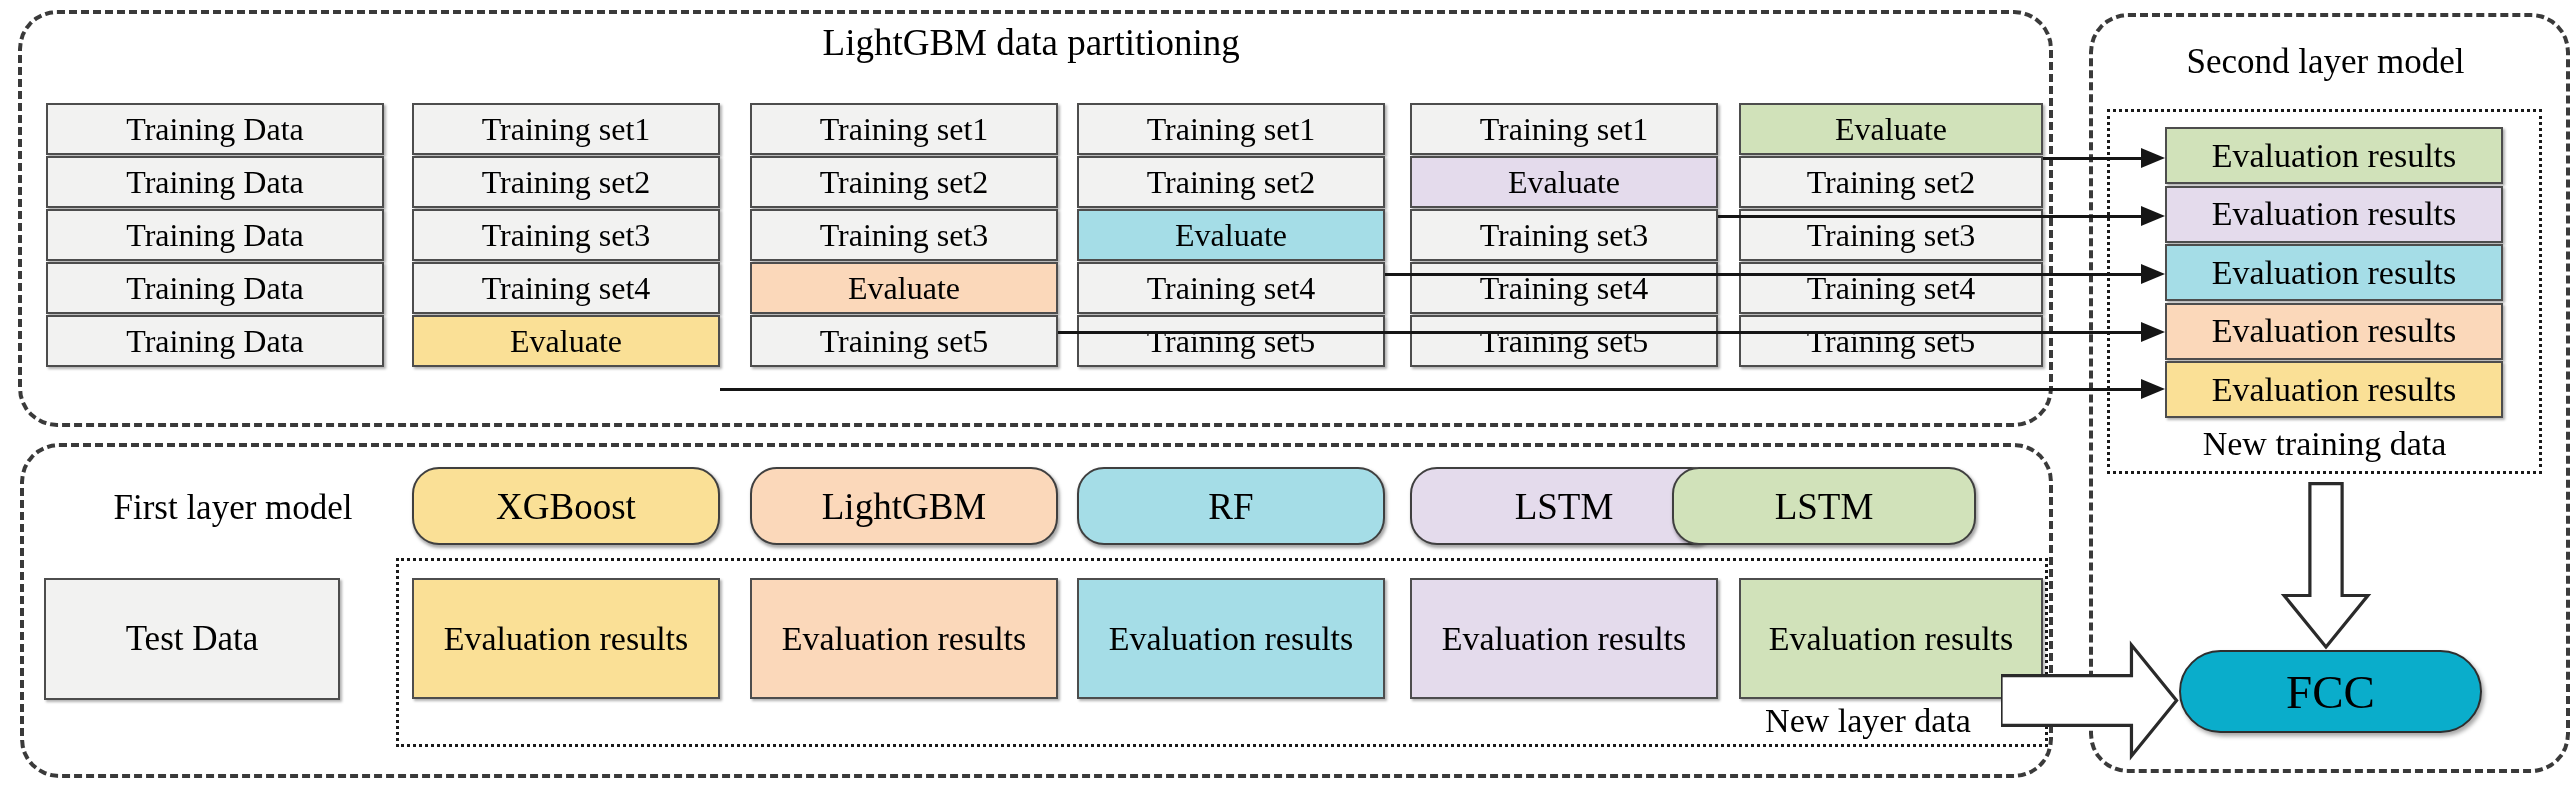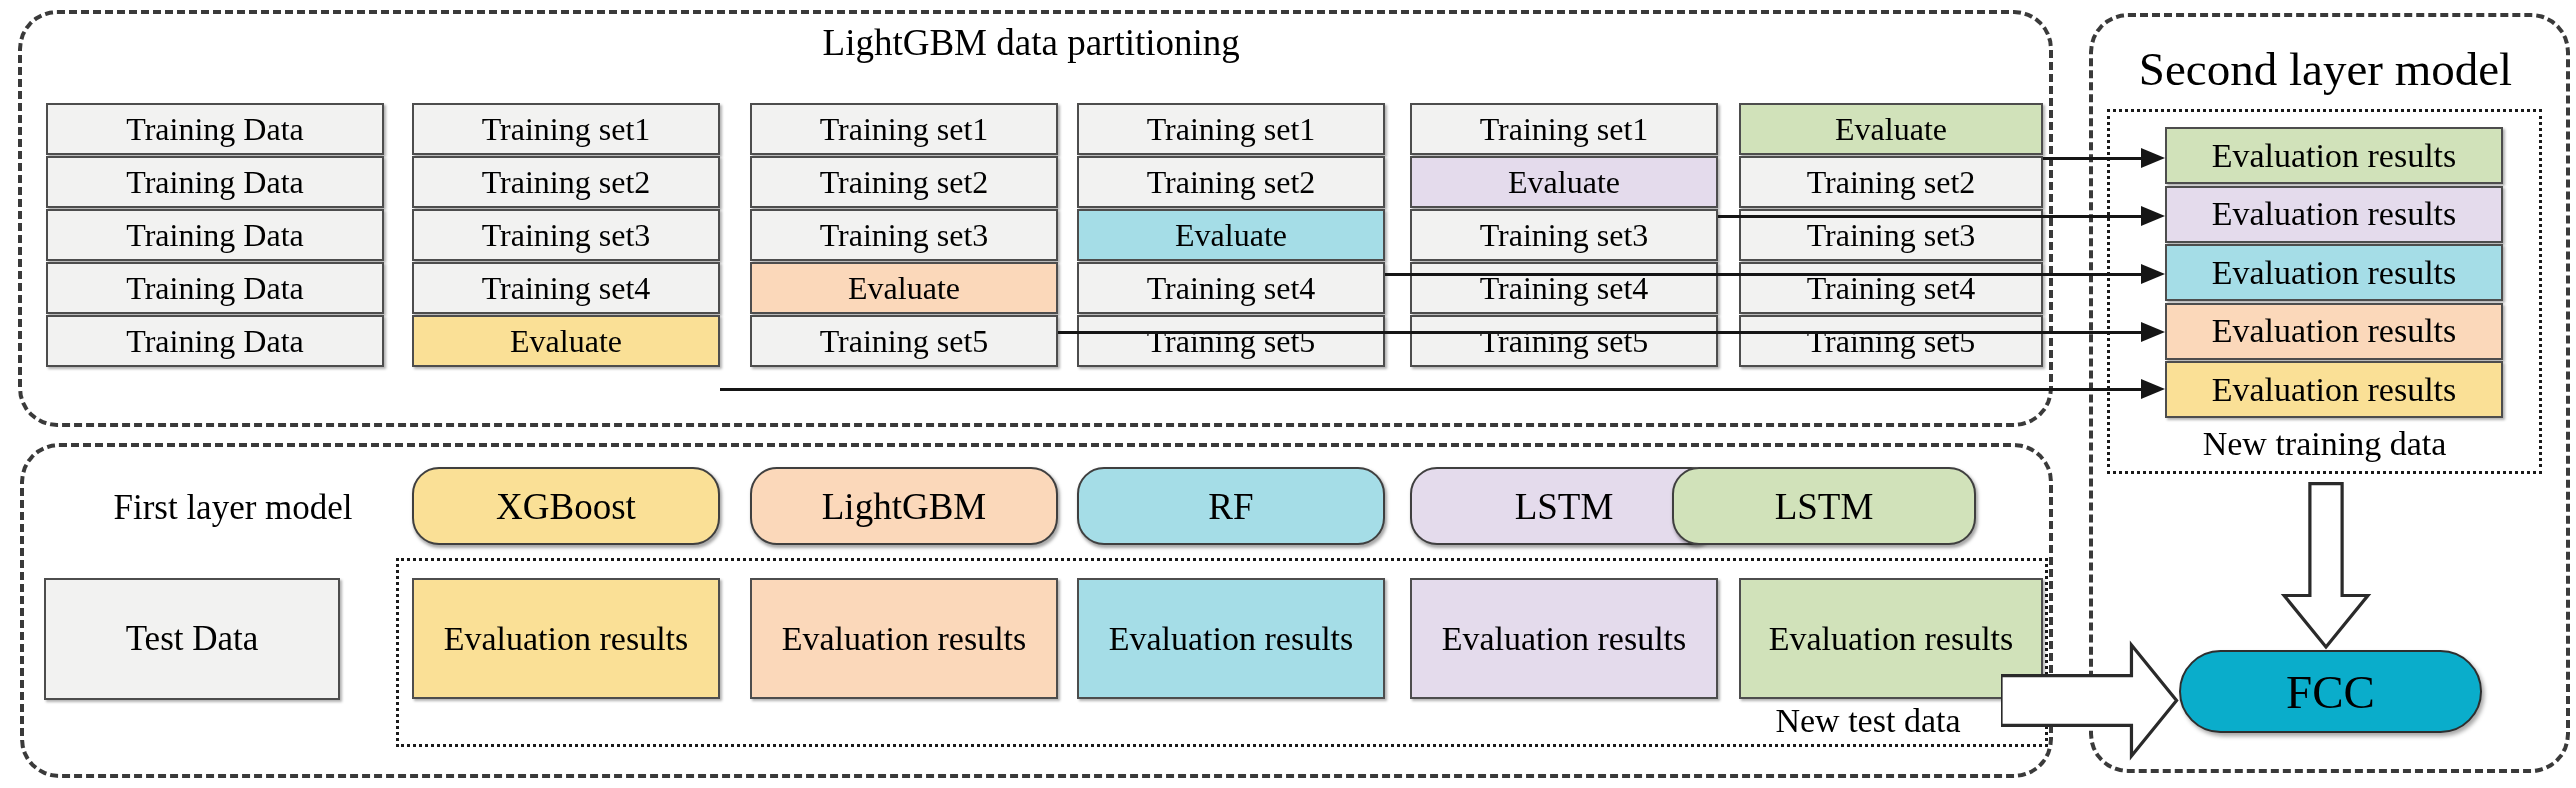--- a/index.html
+++ b/index.html
@@ -4,21 +4,21 @@
 <style>
   html,body{margin:0;padding:0}
   body{width:2576px;height:789px;position:relative;background:#fff;color:#000;
        font-family:"Liberation Serif",serif;overflow:hidden}
   .panel{position:absolute;border:4.8px dashed #3a3a3a;border-radius:39px;z-index:1}
   #top-panel{left:17.7px;top:9.7px;width:2027px;height:409px}
   #right-panel{left:2089px;top:13px;width:473px;height:752px}
   #bottom-panel{left:20px;top:443px;width:2025px;height:327px}
   .title{position:absolute;text-align:center;font-size:37px;z-index:2;white-space:nowrap}
   #top-title{left:17.7px;top:21px;width:2027px}
-  #sl-title{left:2089px;top:42px;width:473px;font-size:47px}
+  #sl-title{left:2089px;top:42px;width:473px;font-size:35px}
   #fl-label{left:72px;top:488px;width:322px;font-size:35px}
   
   .col{position:absolute;top:103px}
   #grid .col:nth-child(1){left:46px;width:338px}
   #grid .col:nth-child(2){left:412px;width:308px}
   #grid .col:nth-child(3){left:750px;width:308px}
   #grid .col:nth-child(4){left:1077px;width:308px}
   #grid .col:nth-child(5){left:1410px;width:308px}
   #grid .col:nth-child(6){left:1739px;width:304px}
   .cell{height:52px;margin-bottom:1px;border:2.4px solid #4d4d4d;box-sizing:border-box;
@@ -169,17 +169,17 @@
   </div>
 <div id="bl-dotted"></div>
 <div id="test-data">Test Data</div>
 <div id="bl-boxes">
     <div class="blbox c-yellow">Evaluation results</div>
     <div class="blbox c-orange">Evaluation results</div>
     <div class="blbox c-cyan">Evaluation results</div>
     <div class="blbox c-purple">Evaluation results</div>
     <div class="blbox c-green">Evaluation results</div>
   </div>
-<div id="bl-footer">New test data</div>
+<div id="bl-footer">New layer data</div>
 <svg id="right-arrow" width="182" height="121" viewBox="0 0 226 150">
   <polygon points="0,44 162,44 162,6 218,75 162,144 162,106 0,106" fill="#ffffff" stroke="#2a2a2a" stroke-width="4"></polygon>
 </svg>
 
 
 </body></html>

